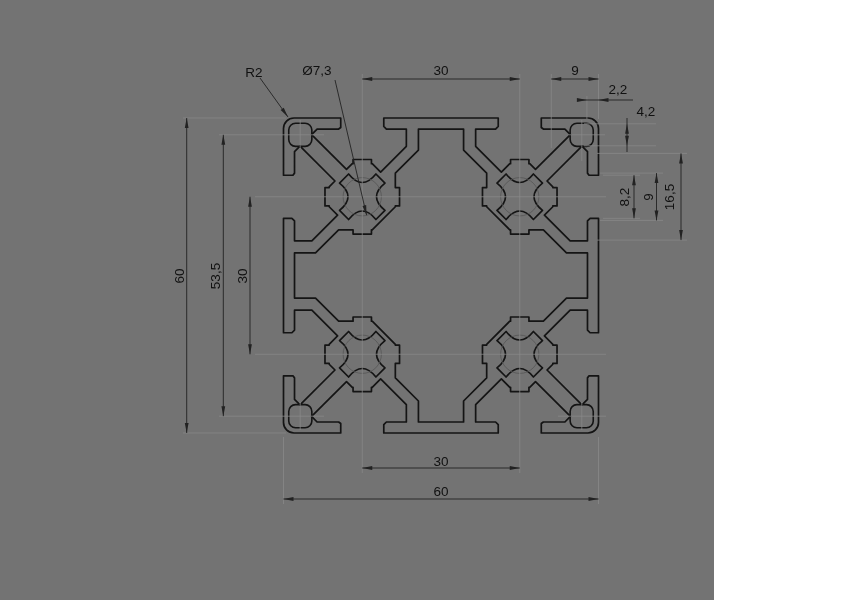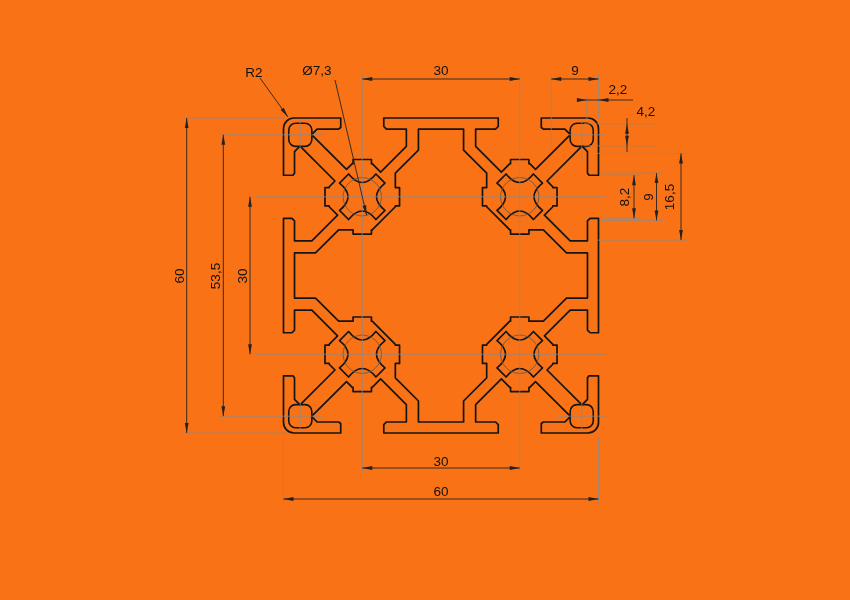--- a/index.html
+++ b/index.html
@@ -1,16 +1,16 @@
 <!DOCTYPE html>
 <html><head>
 <meta charset="utf-8">
 <style>
   html,body{margin:0;padding:0;background:#fff;}
-  .canvas{position:relative;width:850px;height:600px;background:#f97316;overflow:hidden;
+  .canvas{position:relative;width:714px;height:600px;background:#737373;overflow:hidden;
           font-family:"Liberation Sans", sans-serif;}
   svg{position:absolute;left:0;top:0;}
   text.dim{font-family:"Liberation Sans", sans-serif;font-size:13.5px;fill:#111;}
 </style>
 </head>
 <body>
 
 <div class="canvas">
   <svg id="cad" width="850" height="600" viewBox="0 0 850 600">
     <g id="gen">

